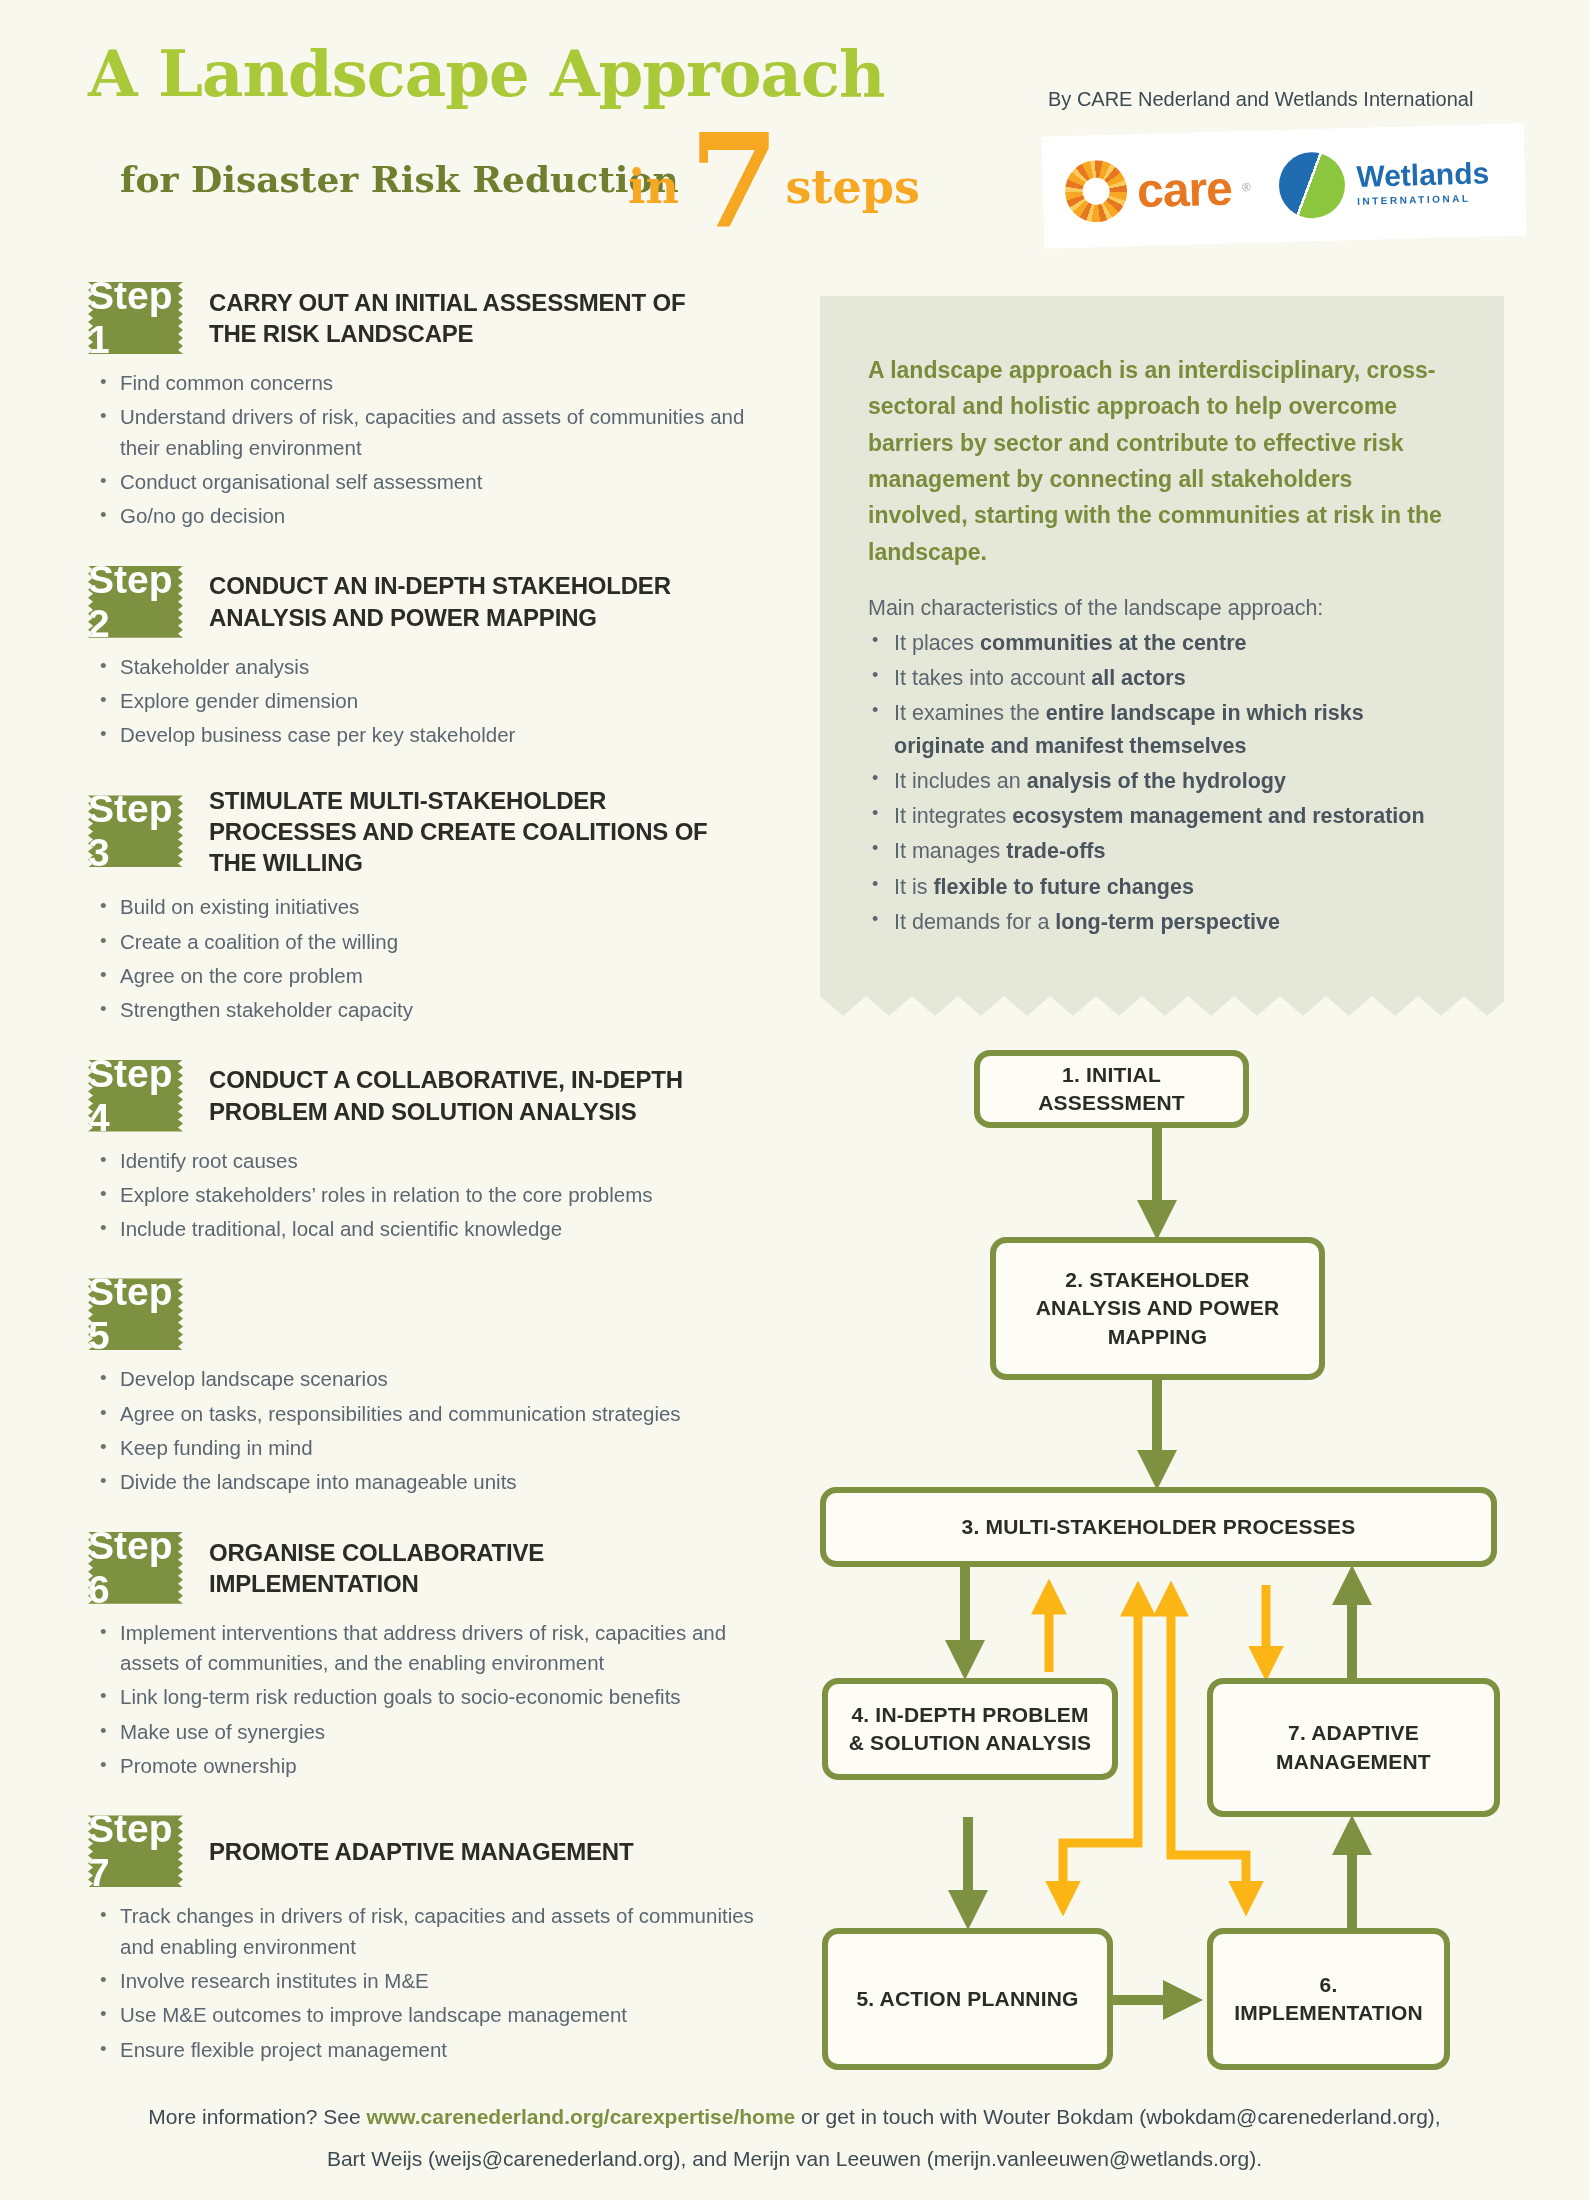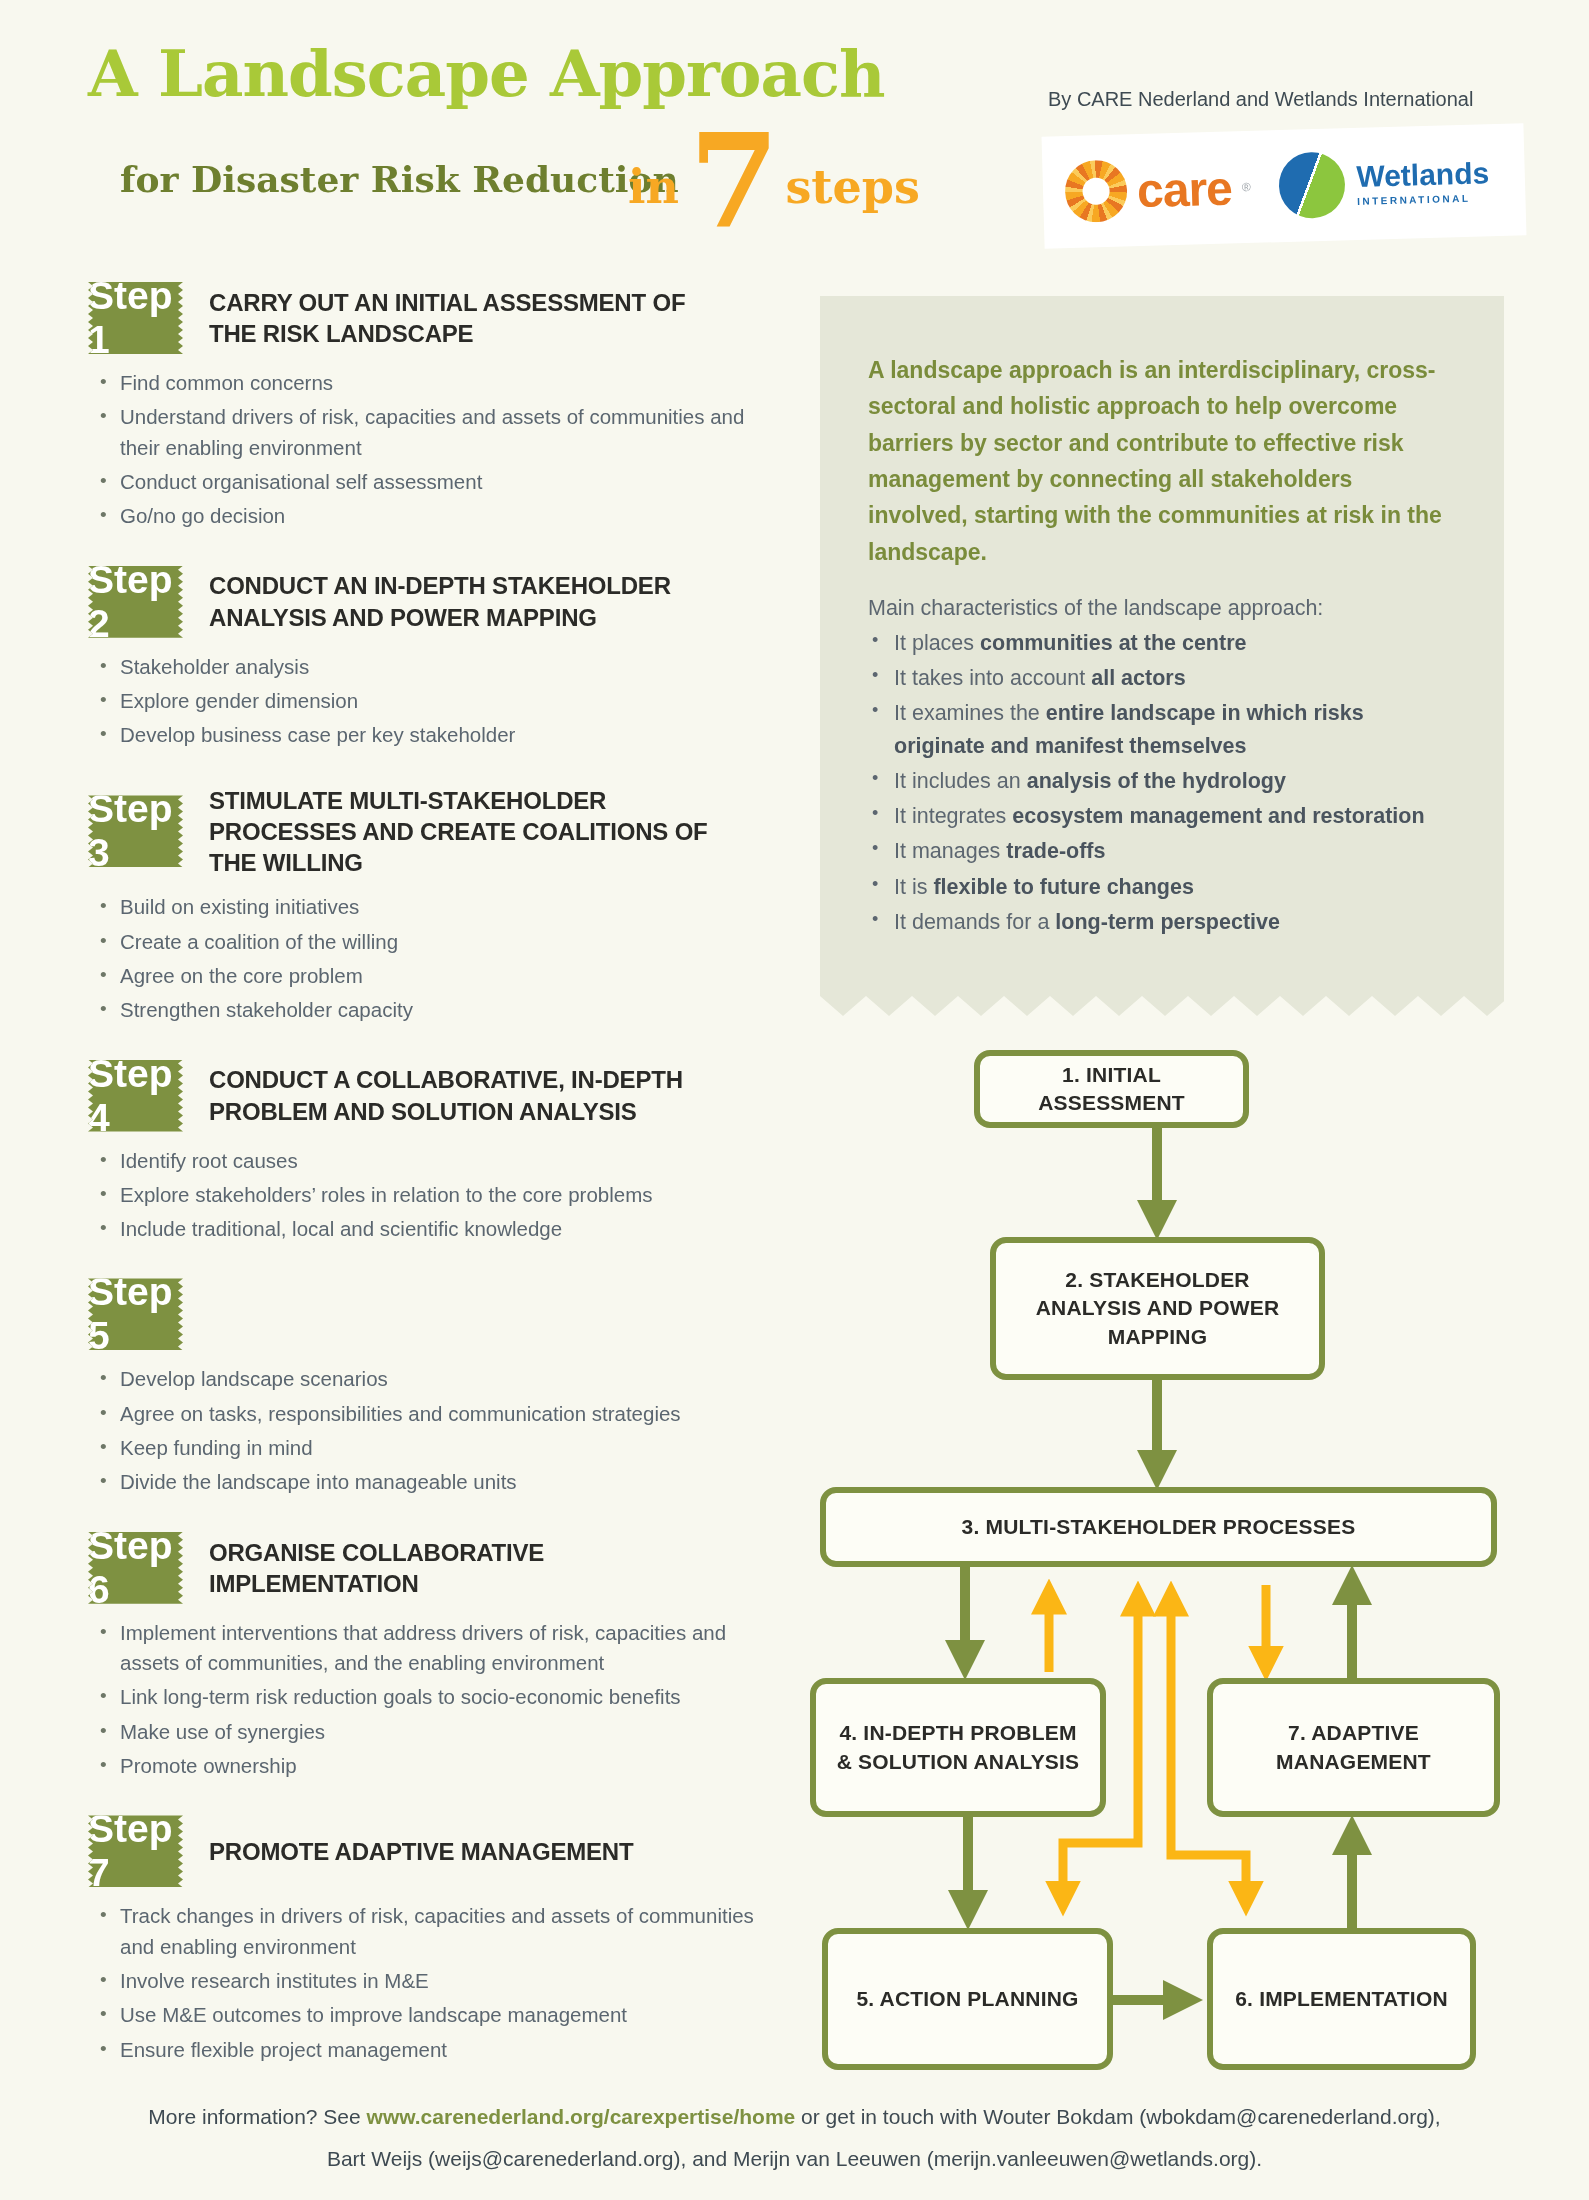--- a/index.html
+++ b/index.html
@@ -66,24 +66,24 @@
 
   
   .flow{left:790px;top:1000px;width:799px;height:1120px;}
   .fbox{position:absolute;background:#FDFDF6;border:6px solid #7E9141;border-radius:16px;
         box-sizing:border-box;display:flex;align-items:center;justify-content:center;
         text-align:center;font-weight:700;color:#2B2B28;font-size:21px;line-height:1.35;
         padding:6px 18px;letter-spacing:0.2px;}
   .fb1{left:184px;top:50px;width:275px;height:78px;}
   .fb2{left:200px;top:237px;width:335px;height:143px;}
   .fb3{left:30px;top:487px;width:677px;height:80px;}
-  .fb4{left:20px;top:678px;width:296px;height:139px;}
+  .fb4{left:32px;top:678px;width:296px;height:102px;}
   .fb7{left:417px;top:678px;width:293px;height:139px;}
   .fb5{left:32px;top:928px;width:291px;height:142px;}
-  .fb6{left:417px;top:928px;width:269px;height:142px;}
+  .fb6{left:417px;top:928px;width:243px;height:142px;}
   .arrows{position:absolute;left:0;top:0;}
 
   
   .footer{left:0;top:2096px;width:1589px;text-align:center;font-size:21px;color:#3E4A52;
           line-height:2.0;}
   .footer a{color:#7E9141;font-weight:700;text-decoration:none;}
 </style>
 </head>
 <body>
 

